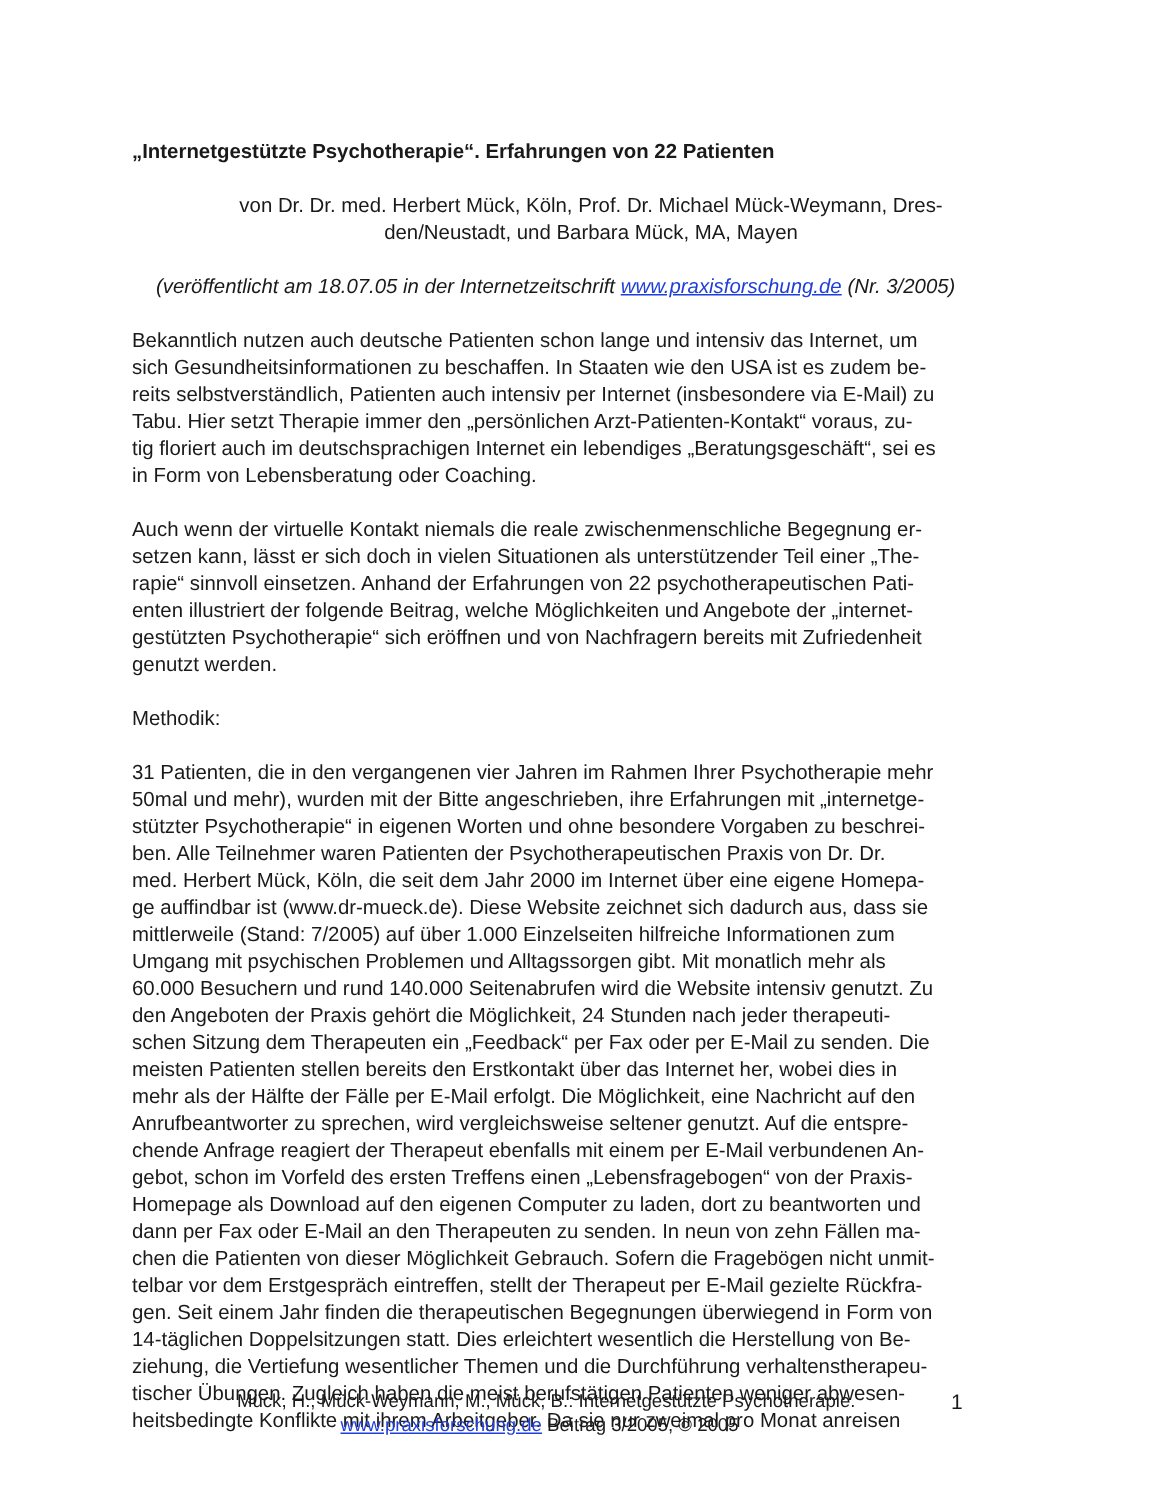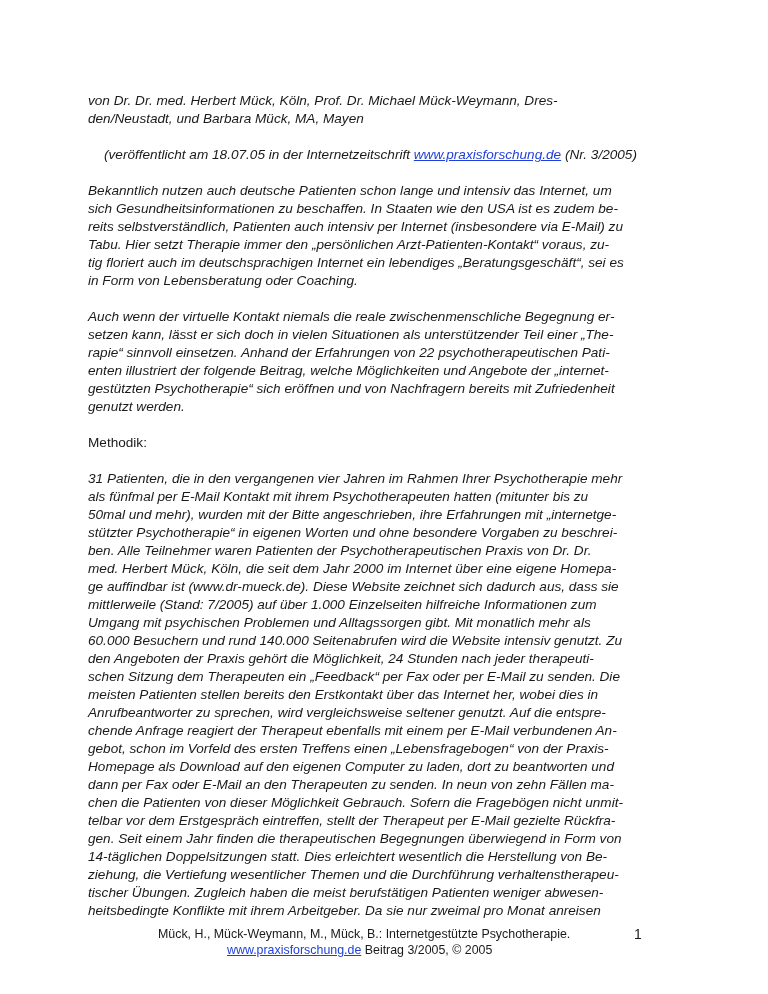--- a/index.html
+++ b/index.html
@@ -3,39 +3,40 @@
   <meta charset="utf-8">
   <style>
     html, body { margin: 0; padding: 0; background: #ffffff; }
     body { width: 768px; height: 994px; position: relative; overflow: hidden; }
     .page {
       position: absolute; left: 88px; top: 92px; width: 612px;
       font-family: "Liberation Sans", sans-serif; font-size: 13.6px;
       line-height: 18px; color: #1a1a1a;
     }
     .title { font-weight: bold; margin: 0 0 18px 0; }
-    .authors { font-style: italic; margin: 0 0 18px 0; }
+    .authors { margin: 0 0 18px 0; text-align: center; }
     .pub { font-style: italic; margin: 0 0 18px 16px; }
-    .para { margin: 0 0 18px 0; font-style: italic; }
+    .para { margin: 0 0 18px 0; }
     .heading { font-weight: normal; margin: 0 0 18px 0; }
     .ln { display: block; white-space: nowrap; }
     a.link { color: #1f3fd8; text-decoration: underline; }
     .footer {
       position: absolute; left: 150px; top: 926px; width: 560px;
       font-family: "Liberation Sans", sans-serif; font-size: 12.4px;
       line-height: 16px; color: #1a1a1a;
     }
     .footer .f1 { position: absolute; left: 8px; top: 0; white-space: nowrap; }
     .footer .f2 { position: absolute; left: 77px; top: 16px; white-space: nowrap; }
     .footer .pgno { position: absolute; left: 484px; top: 0; font-size: 14px; }
   </style>
 </head>
 <body>
 
 <div class="page">
+  <div class="title">„Internetgestützte Psychotherapie“. Erfahrungen von 22 Patienten</div>
 
   <div class="authors">
     <span class="ln">von Dr. Dr. med. Herbert Mück, Köln, Prof. Dr. Michael Mück-Weymann, Dres-</span>
     <span class="ln">den/Neustadt, und Barbara Mück, MA, Mayen</span>
   </div>
 
   <div class="pub">
     <span>(veröffentlicht am 18.07.05 in der Internetzeitschrift </span><a class="link" href="#">www.praxisforschung.de</a><span> (Nr. 3/2005)</span>
   </div>
 
@@ -51,32 +52,32 @@
       <span class="ln">Auch wenn der virtuelle Kontakt niemals die reale zwischenmenschliche Begegnung er-</span>
       <span class="ln">setzen kann, lässt er sich doch in vielen Situationen als unterstützender Teil einer „The-</span>
       <span class="ln">rapie“ sinnvoll einsetzen. Anhand der Erfahrungen von 22 psychotherapeutischen Pati-</span>
       <span class="ln">enten illustriert der folgende Beitrag, welche Möglichkeiten und Angebote der „internet-</span>
       <span class="ln">gestützten Psychotherapie“ sich eröffnen und von Nachfragern bereits mit Zufriedenheit</span>
       <span class="ln">genutzt werden.</span>
     </div>
   <div class="heading">Methodik:</div>
   <div class="para" id="p3">
       <span class="ln">31 Patienten, die in den vergangenen vier Jahren im Rahmen Ihrer Psychotherapie mehr</span>
-      <span class="ln">als fünfmal per E-Mail Kontakt mit ihrem Psychotherapeuten hatten (mitunter bis zu</span>
       <span class="ln">50mal und mehr), wurden mit der Bitte angeschrieben, ihre Erfahrungen mit „internetge-</span>
       <span class="ln">stützter Psychotherapie“ in eigenen Worten und ohne besondere Vorgaben zu beschrei-</span>
       <span class="ln">ben. Alle Teilnehmer waren Patienten der Psychotherapeutischen Praxis von Dr. Dr.</span>
       <span class="ln">med. Herbert Mück, Köln, die seit dem Jahr 2000 im Internet über eine eigene Homepa-</span>
       <span class="ln">ge auffindbar ist (www.dr-mueck.de). Diese Website zeichnet sich dadurch aus, dass sie</span>
       <span class="ln">mittlerweile (Stand: 7/2005) auf über 1.000 Einzelseiten hilfreiche Informationen zum</span>
       <span class="ln">Umgang mit psychischen Problemen und Alltagssorgen gibt. Mit monatlich mehr als</span>
       <span class="ln">60.000 Besuchern und rund 140.000 Seitenabrufen wird die Website intensiv genutzt. Zu</span>
       <span class="ln">den Angeboten der Praxis gehört die Möglichkeit, 24 Stunden nach jeder therapeuti-</span>
       <span class="ln">schen Sitzung dem Therapeuten ein „Feedback“ per Fax oder per E-Mail zu senden. Die</span>
       <span class="ln">meisten Patienten stellen bereits den Erstkontakt über das Internet her, wobei dies in</span>
+      <span class="ln">mehr als der Hälfte der Fälle per E-Mail erfolgt. Die Möglichkeit, eine Nachricht auf den</span>
       <span class="ln">Anrufbeantworter zu sprechen, wird vergleichsweise seltener genutzt. Auf die entspre-</span>
       <span class="ln">chende Anfrage reagiert der Therapeut ebenfalls mit einem per E-Mail verbundenen An-</span>
       <span class="ln">gebot, schon im Vorfeld des ersten Treffens einen „Lebensfragebogen“ von der Praxis-</span>
       <span class="ln">Homepage als Download auf den eigenen Computer zu laden, dort zu beantworten und</span>
       <span class="ln">dann per Fax oder E-Mail an den Therapeuten zu senden. In neun von zehn Fällen ma-</span>
       <span class="ln">chen die Patienten von dieser Möglichkeit Gebrauch. Sofern die Fragebögen nicht unmit-</span>
       <span class="ln">telbar vor dem Erstgespräch eintreffen, stellt der Therapeut per E-Mail gezielte Rückfra-</span>
       <span class="ln">gen. Seit einem Jahr finden die therapeutischen Begegnungen überwiegend in Form von</span>
       <span class="ln">14-täglichen Doppelsitzungen statt. Dies erleichtert wesentlich die Herstellung von Be-</span>
       <span class="ln">ziehung, die Vertiefung wesentlicher Themen und die Durchführung verhaltenstherapeu-</span>

